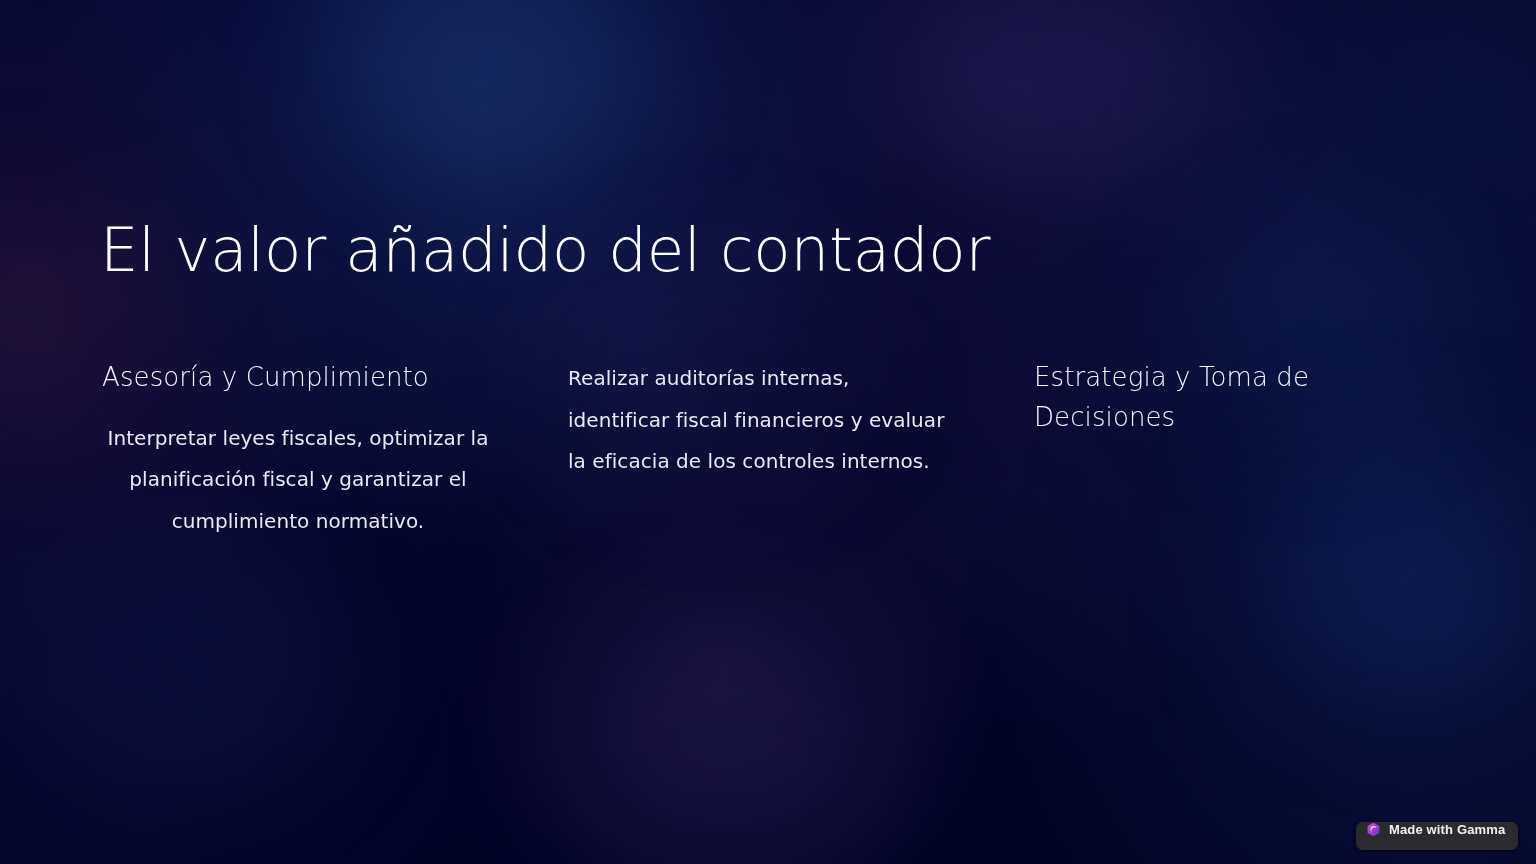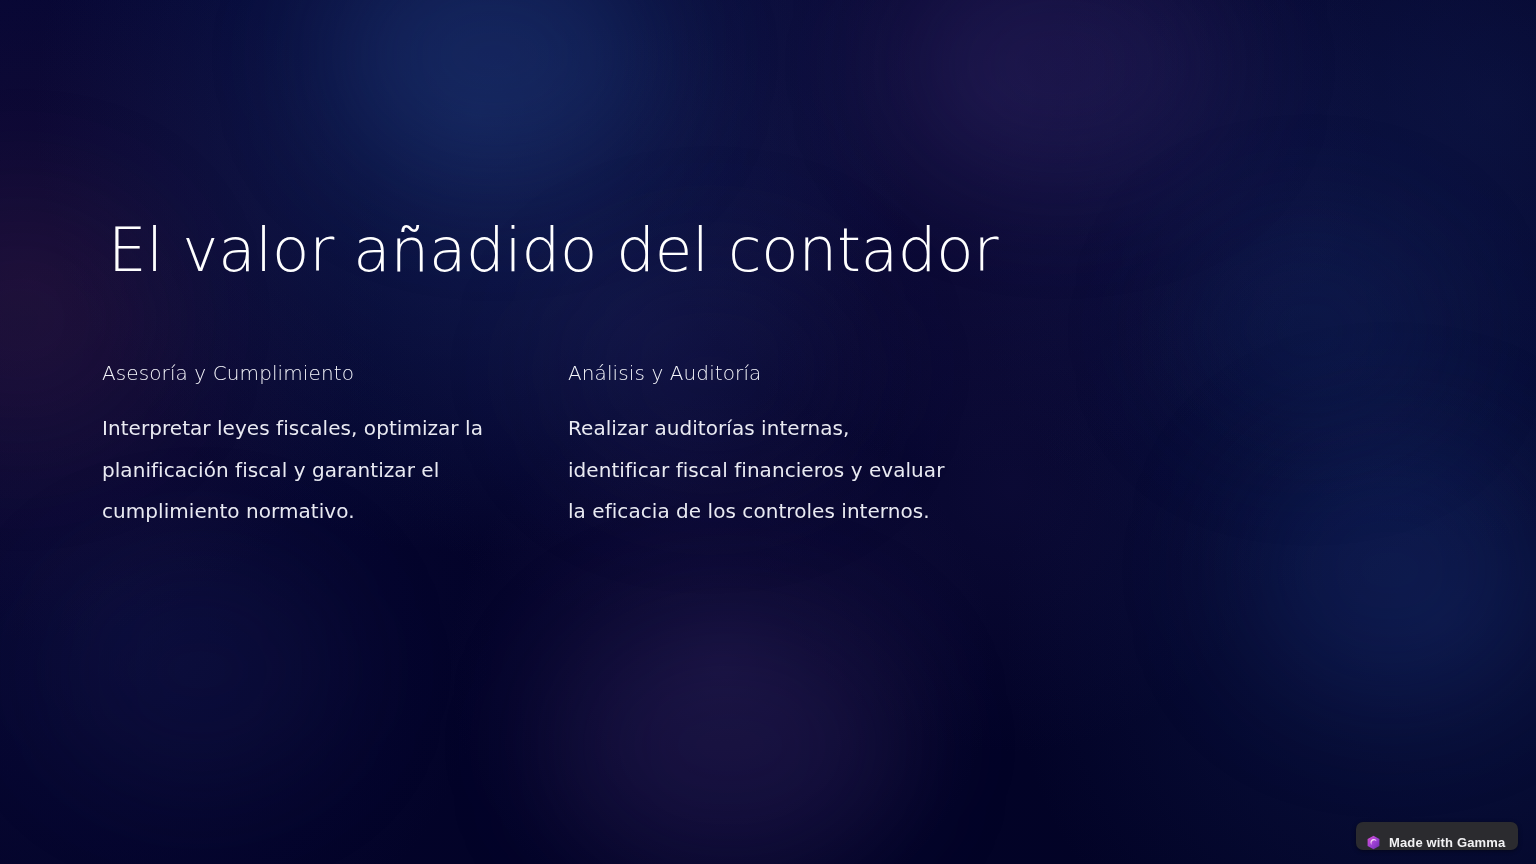--- a/index.html
+++ b/index.html
@@ -47,21 +47,21 @@
   .b5 { left:-120px; top:200px;  width:280px; height:240px; background:rgba(80,40,80,0.16); }
   .b6 { left:1180px; top:230px;  width:260px; height:200px; background:rgba(24,44,104,0.22); }
   .b7 { left:560px;  top:260px;  width:300px; height:220px; background:rgba(40,38,100,0.18); }
   .b8 { left:60px;   top:560px;  width:280px; height:220px; background:rgba(30,36,92,0.18); }
 
   
   #content { position:absolute; inset:0; z-index:2; }
 
   #page-title {
     position:absolute;
-    left:108px;
+    left:100px;
     top:215px;
     font-size:61px;
     font-weight:300;
     line-height:1.15;
     color:#ffffff;
     letter-spacing:-0.2px;
     white-space:nowrap;
   }
 
   #columns {
@@ -70,53 +70,53 @@
     top:358px;
     width:1348px;
     display:flex;
     gap:0;
   }
 
   .col { width:466px; flex:0 0 466px; }
   .col.c2 { margin-left:0; }
 
   .col-heading {
-    font-size:20px;
+    font-size:26px;
     font-weight:300;
     line-height:1.52;
     color:#f4f5fa;
     letter-spacing:0.1px;
     margin-bottom:20px;
   }
 
   .col-body {
     font-size:20px;
     font-weight:400;
     line-height:41.5px;
     color:#e9eaf2;
     letter-spacing:0.05px;
   }
 
   
-  .col.c1 .col-body { width:392px; }
+  .col.c1 .col-body { width:392px;text-align:center; }
   .col.c2 .col-body { width:378px; }
   .col.c3 .col-body { width:404px; }
   .col.c1 .col-heading { width:420px; }
   .col.c2 .col-heading { width:420px; }
   .col.c3 .col-heading { width:300px; }
 
   
   #gamma-badge {
     position:absolute;
     left:1356px;
     top:822px;
     height:28px;
-    padding:16px 13px 0 10px;
+    padding:0 13px 0 10px;
     display:flex;
-    align-items:flex-end;
+    align-items:flex-start;
     gap:8px;
     background:#2b2b2f;
     border-radius:7px;
     z-index:5;
     cursor:pointer;
     box-shadow:0 1px 4px rgba(0,0,0,0.45);
   }
   #gamma-badge .label {
     font-family:"Liberation Sans", sans-serif;
     font-size:13px;
@@ -146,25 +146,25 @@
     <h1 id="page-title">El valor añadido del contador</h1>
 
     <div id="columns">
 
       <div class="col c1">
         <div class="col-heading">Asesoría y Cumplimiento</div>
         <div class="col-body">Interpretar leyes fiscales, optimizar la planificación fiscal y garantizar el cumplimiento normativo.</div>
       </div>
 
       <div class="col c2">
-        <div class="col-heading">Análisis y Auditoría</div>
         <div class="col-body">Realizar auditorías internas, identificar fiscal financieros y evaluar la eficacia de los controles internos.</div>
       </div>
 
       <div class="col c3">
+        <div class="col-heading">Estrategia y Toma de Decisiones</div>
       </div>
 
     </div>
   </div>
 
   <div id="gamma-badge">
     <span>
       <svg width="15" height="15" viewBox="0 0 16 16" aria-hidden="true">
         <defs>
           <linearGradient id="gg" x1="0" y1="0" x2="1" y2="1">

